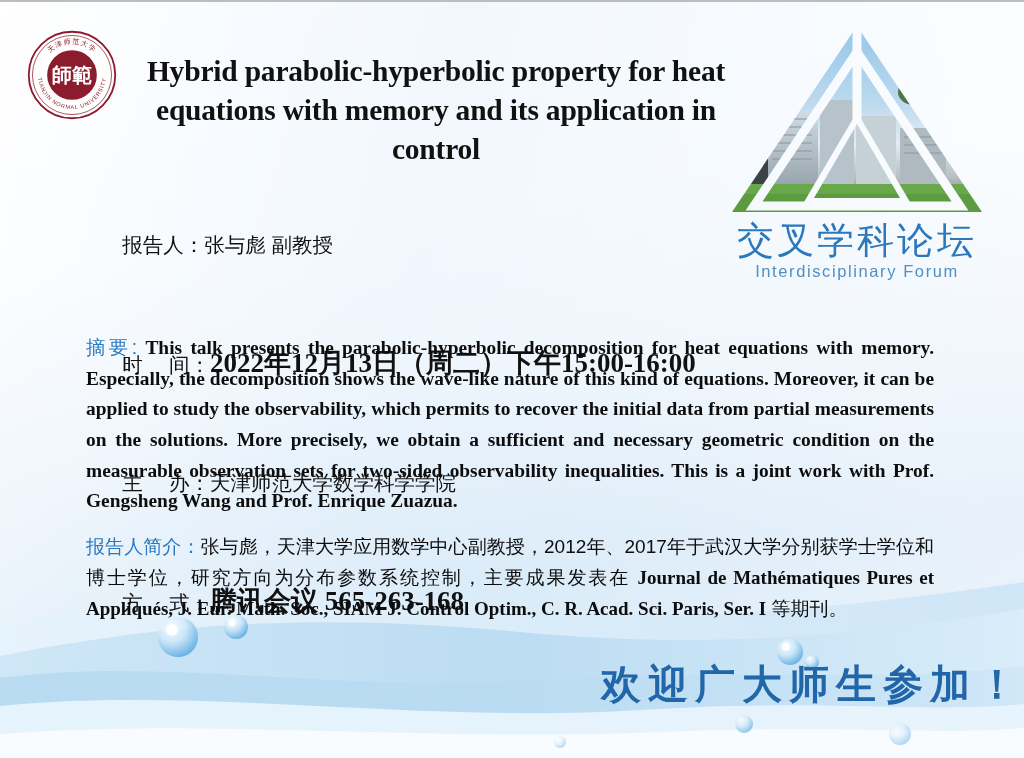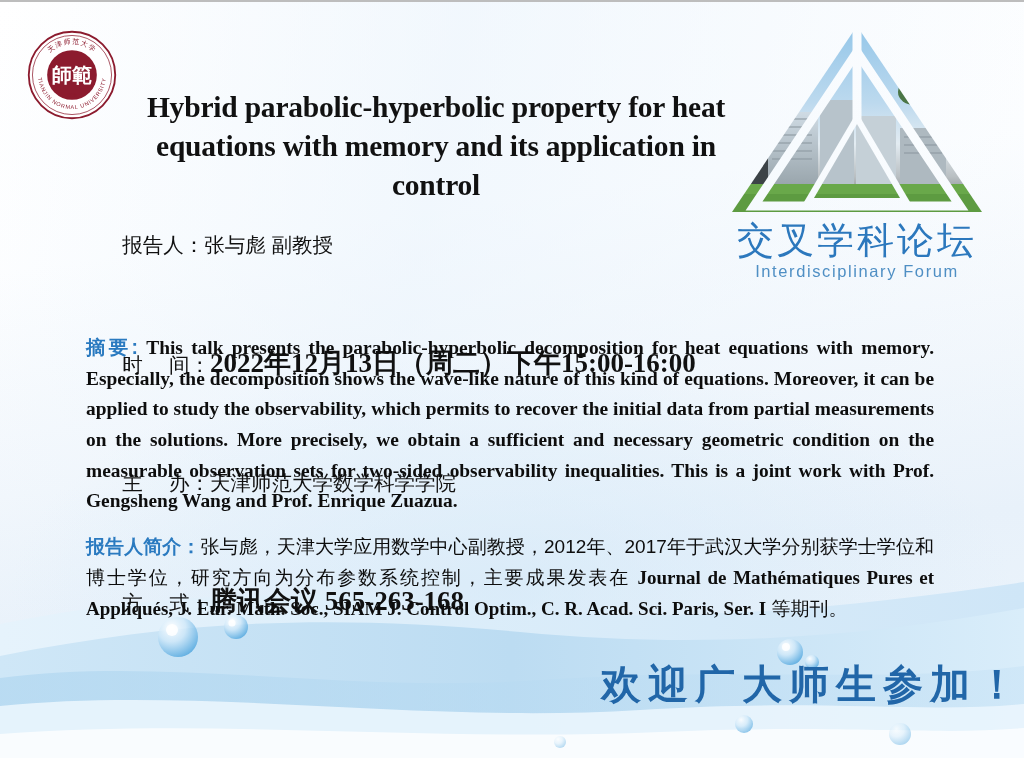--- a/index.html
+++ b/index.html
@@ -59,21 +59,20 @@
 
   
   .title {
     position: absolute; left: 126px; top: 50px; width: 620px;
     text-align: center;
     font-size: 29.5px;
     font-weight: bold;
     line-height: 1.33;
     color: #111111;
     letter-spacing: -0.2px;
-    margin-top: 36px;
   }
 
   
   .info {
     position: absolute; left: 88px; top: 186px; width: 620px;
   }
   .info-row {
     font-family: "Liberation Sans", "DejaVu Sans", sans-serif;
     font-size: 20.5px;
     color: #111111;
@@ -96,21 +95,21 @@
     font-size: 19.4px;
     font-weight: bold;
     line-height: 1.58;
     color: #0d0d0d;
     text-align: justify;
     text-justify: inter-word;
   }
   .tag-blue {
     color: #2a7ac0;
     font-family: "Liberation Sans", "DejaVu Sans", sans-serif;
-    font-weight: bold;
+    font-weight: normal;
   }
 
   
   .bio {
     position: absolute; left: 86px; top: 530px; width: 848px;
     font-size: 19px;
     line-height: 1.62;
     color: #0d0d0d;
     text-align: justify;
     text-justify: inter-word;

